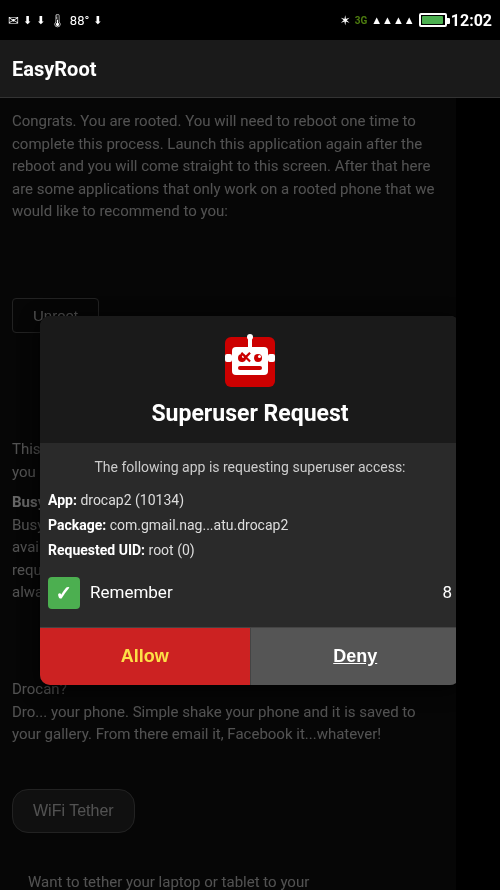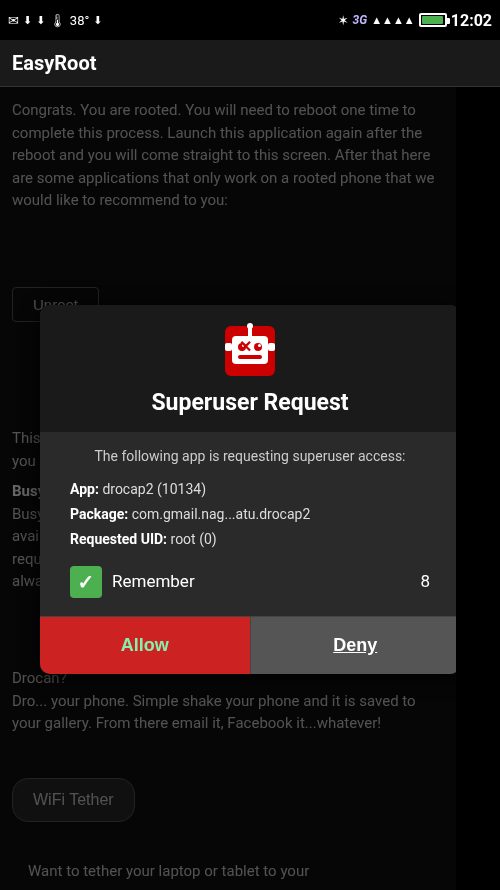--- a/index.html
+++ b/index.html
@@ -40,21 +40,21 @@
 
     .status-time {
       color: #fff;
       font-size: 16px;
       font-weight: bold;
     }
 
     
     #app-titlebar {
       width: 500px;
-      height: 47px;
+      height: 58px;
       background: #1a1a1a;
       display: flex;
       align-items: center;
       padding: 0 12px;
       border-bottom: 1px solid #333;
     }
 
     #app-title {
       color: #fff;
       font-size: 20px;
@@ -182,21 +182,21 @@
     }
 
     #dialog-title {
       color: #fff;
       font-size: 23px;
       font-weight: bold;
       text-align: center;
     }
 
     #dialog-body {
-      padding: 14px 30px;
+      padding: 14px 8px;
       color: #ddd;
       font-size: 14px;
       line-height: 1.5;
     }
 
     #dialog-subtitle {
       text-align: center;
       margin-bottom: 12px;
       font-size: 14px;
       color: #ccc;
@@ -254,21 +254,21 @@
 
     #dialog-buttons {
       display: flex;
       border-top: 1px solid #444;
     }
 
     #allow-btn {
       flex: 1;
       padding: 18px;
       background: #cc2222;
-      color: #86efac;
+      color: #fde047;
       font-size: 18px;
       font-weight: bold;
       border: none;
       cursor: pointer;
       text-align: center;
       border-right: 1px solid #444;
     }
 
     #deny-btn {
       flex: 1;
@@ -317,26 +317,26 @@
 <body>
 
 <div id="status-bar">
   <div class="status-left">
 
     <span style="color:#fff;font-size:13px;">✉</span>
 
     <span style="color:#fff;font-size:11px;">⬇</span>
     <span style="color:#fff;font-size:11px;">⬇</span>
     <span style="color:#fff;font-size:13px;">🌡</span>
-    <span style="color:#fff;font-size:13px;">38°</span>
+    <span style="color:#fff;font-size:13px;">88°</span>
     <span style="color:#fff;font-size:11px;">⬇</span>
   </div>
   <div class="status-right">
     <span style="color:#fff;font-size:13px;">✶</span>
-    <span style="color:#c4b5fd;font-size:12px;font-weight:bold;font-style:italic;">3G</span>
+    <span style="color:#4d7c0f;font-size:10px;font-weight:bold;">3G</span>
     <span style="color:#fff;font-size:11px;">▲▲▲▲</span>
     <div class="battery-icon">
         <div class="battery-fill"></div>
       </div>
     <span class="status-time">12:02</span>
   </div>
 </div>
 
 <div id="app-titlebar">
   <span id="app-title">EasyRoot</span>

